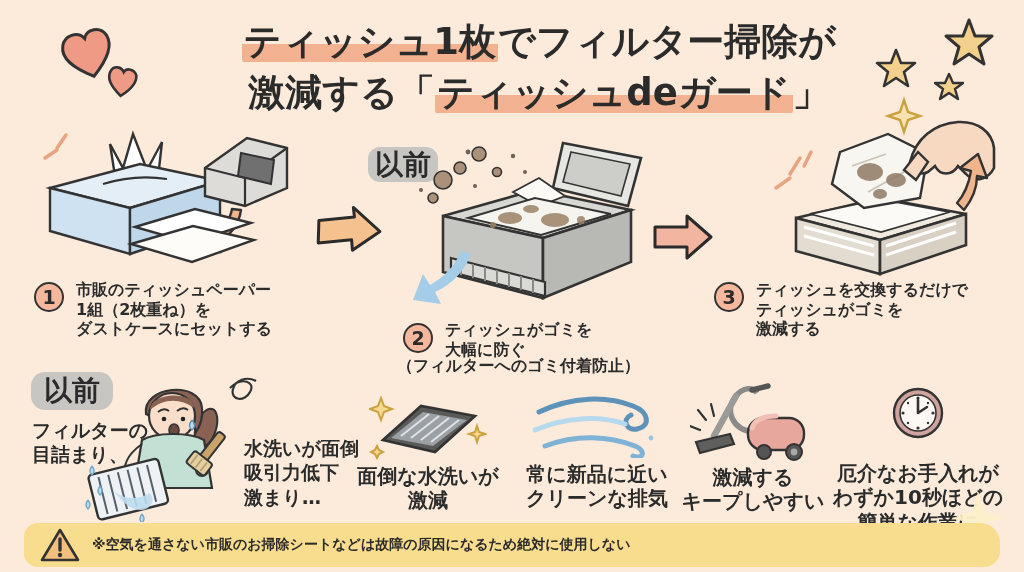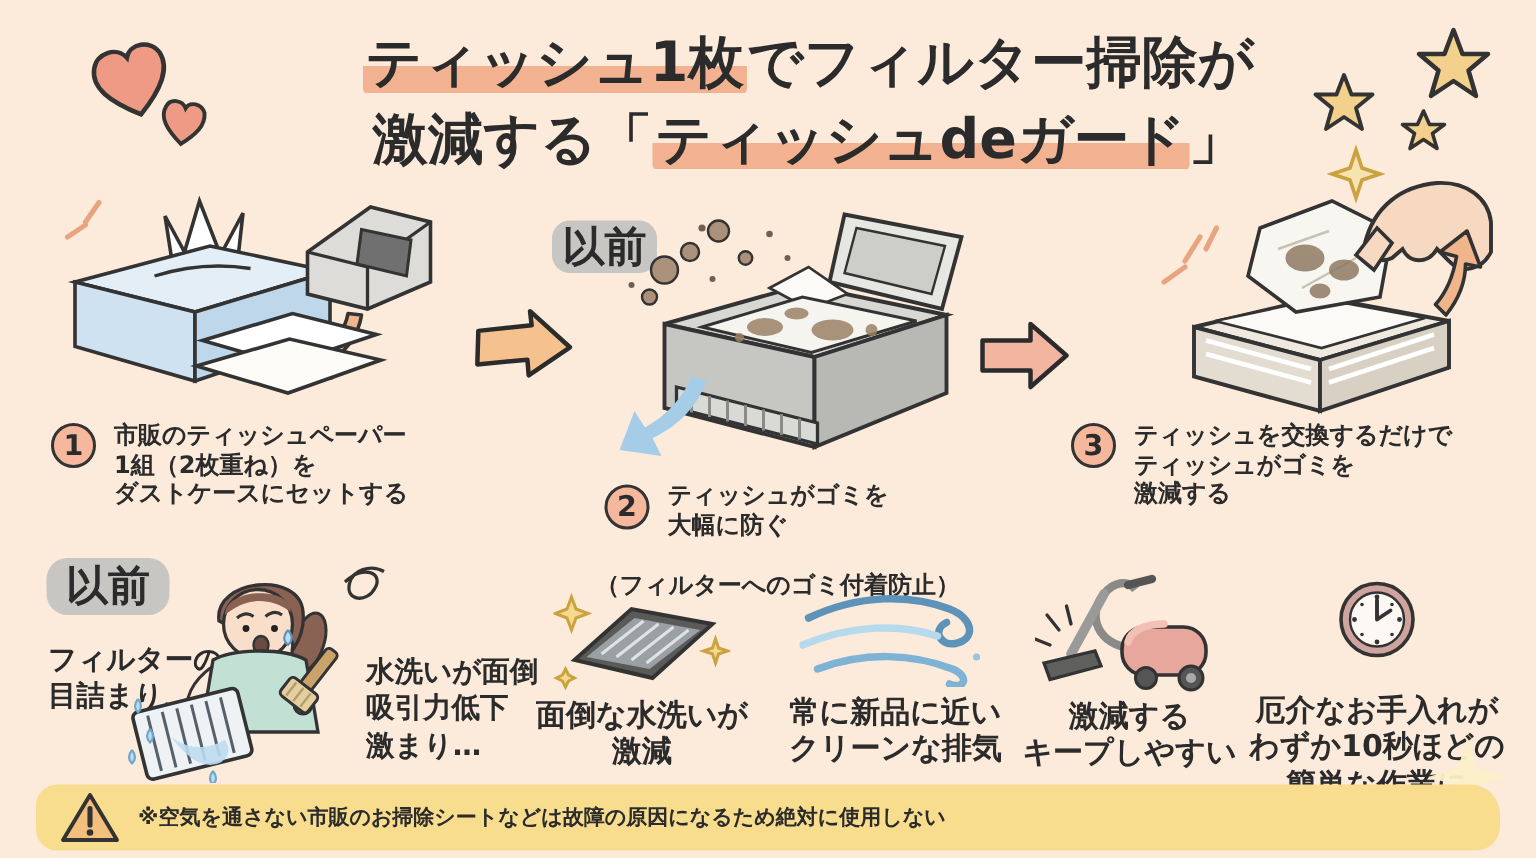--- a/index.html
+++ b/index.html
@@ -191,35 +191,35 @@
     <div>ダストケースにセットする</div>
   </div>
 
   <div class="abs step-circle" style="left:403px;top:323px">
     <span>2</span>
   </div>
   <div class="abs step-text" style="left:445px;top:320px">
     <div>ティッシュがゴミを</div>
     <div>大幅に防ぐ</div>
   </div>
-  <div class="abs step-note" style="left:397px;top:380px">（フィルターへのゴミ付着防止）</div>
+  <div class="abs step-note" style="left:397px;top:356px">（フィルターへのゴミ付着防止）</div>
 
   <div class="abs step-circle" style="left:714px;top:282px">
     <span>3</span>
   </div>
   <div class="abs step-text" style="left:756px;top:280px">
     <div>ティッシュを交換するだけで</div>
     <div>ティッシュがゴミを</div>
     <div>激減する</div>
   </div>
 
   <div class="abs before-badge" style="left:31px;top:372px;width:82px;height:38px;border-radius:14px">
     <span>以前</span>
   </div>
-  <div class="abs before-text" style="left:32px;top:428px">
+  <div class="abs before-text" style="left:32px;top:418px">
     <div>フィルターの</div>
     <div>目詰まり、</div>
   </div>
 
   <svg class="abs" style="left:84px;top:370px" width="182" height="152" viewBox="0 0 182 152">
 
     <path d="M146,18 c12,-12 26,-6 20,4 c-5,10 -20,9 -17,-3 c2,-9 14,-13 23,-8" fill="none" stroke="#333" stroke-width="2.2"></path>
 
     <ellipse cx="122" cy="58" rx="10" ry="20" fill="#8a6254" stroke="#333" stroke-width="2" transform="rotate(18 122 58)"></ellipse>
     <path d="M62,44 C58,16 116,10 118,38 C119,48 116,56 112,62 L106,44 C96,32 72,32 66,46 Z" fill="#8a6254" stroke="#333" stroke-width="2.2"></path>

